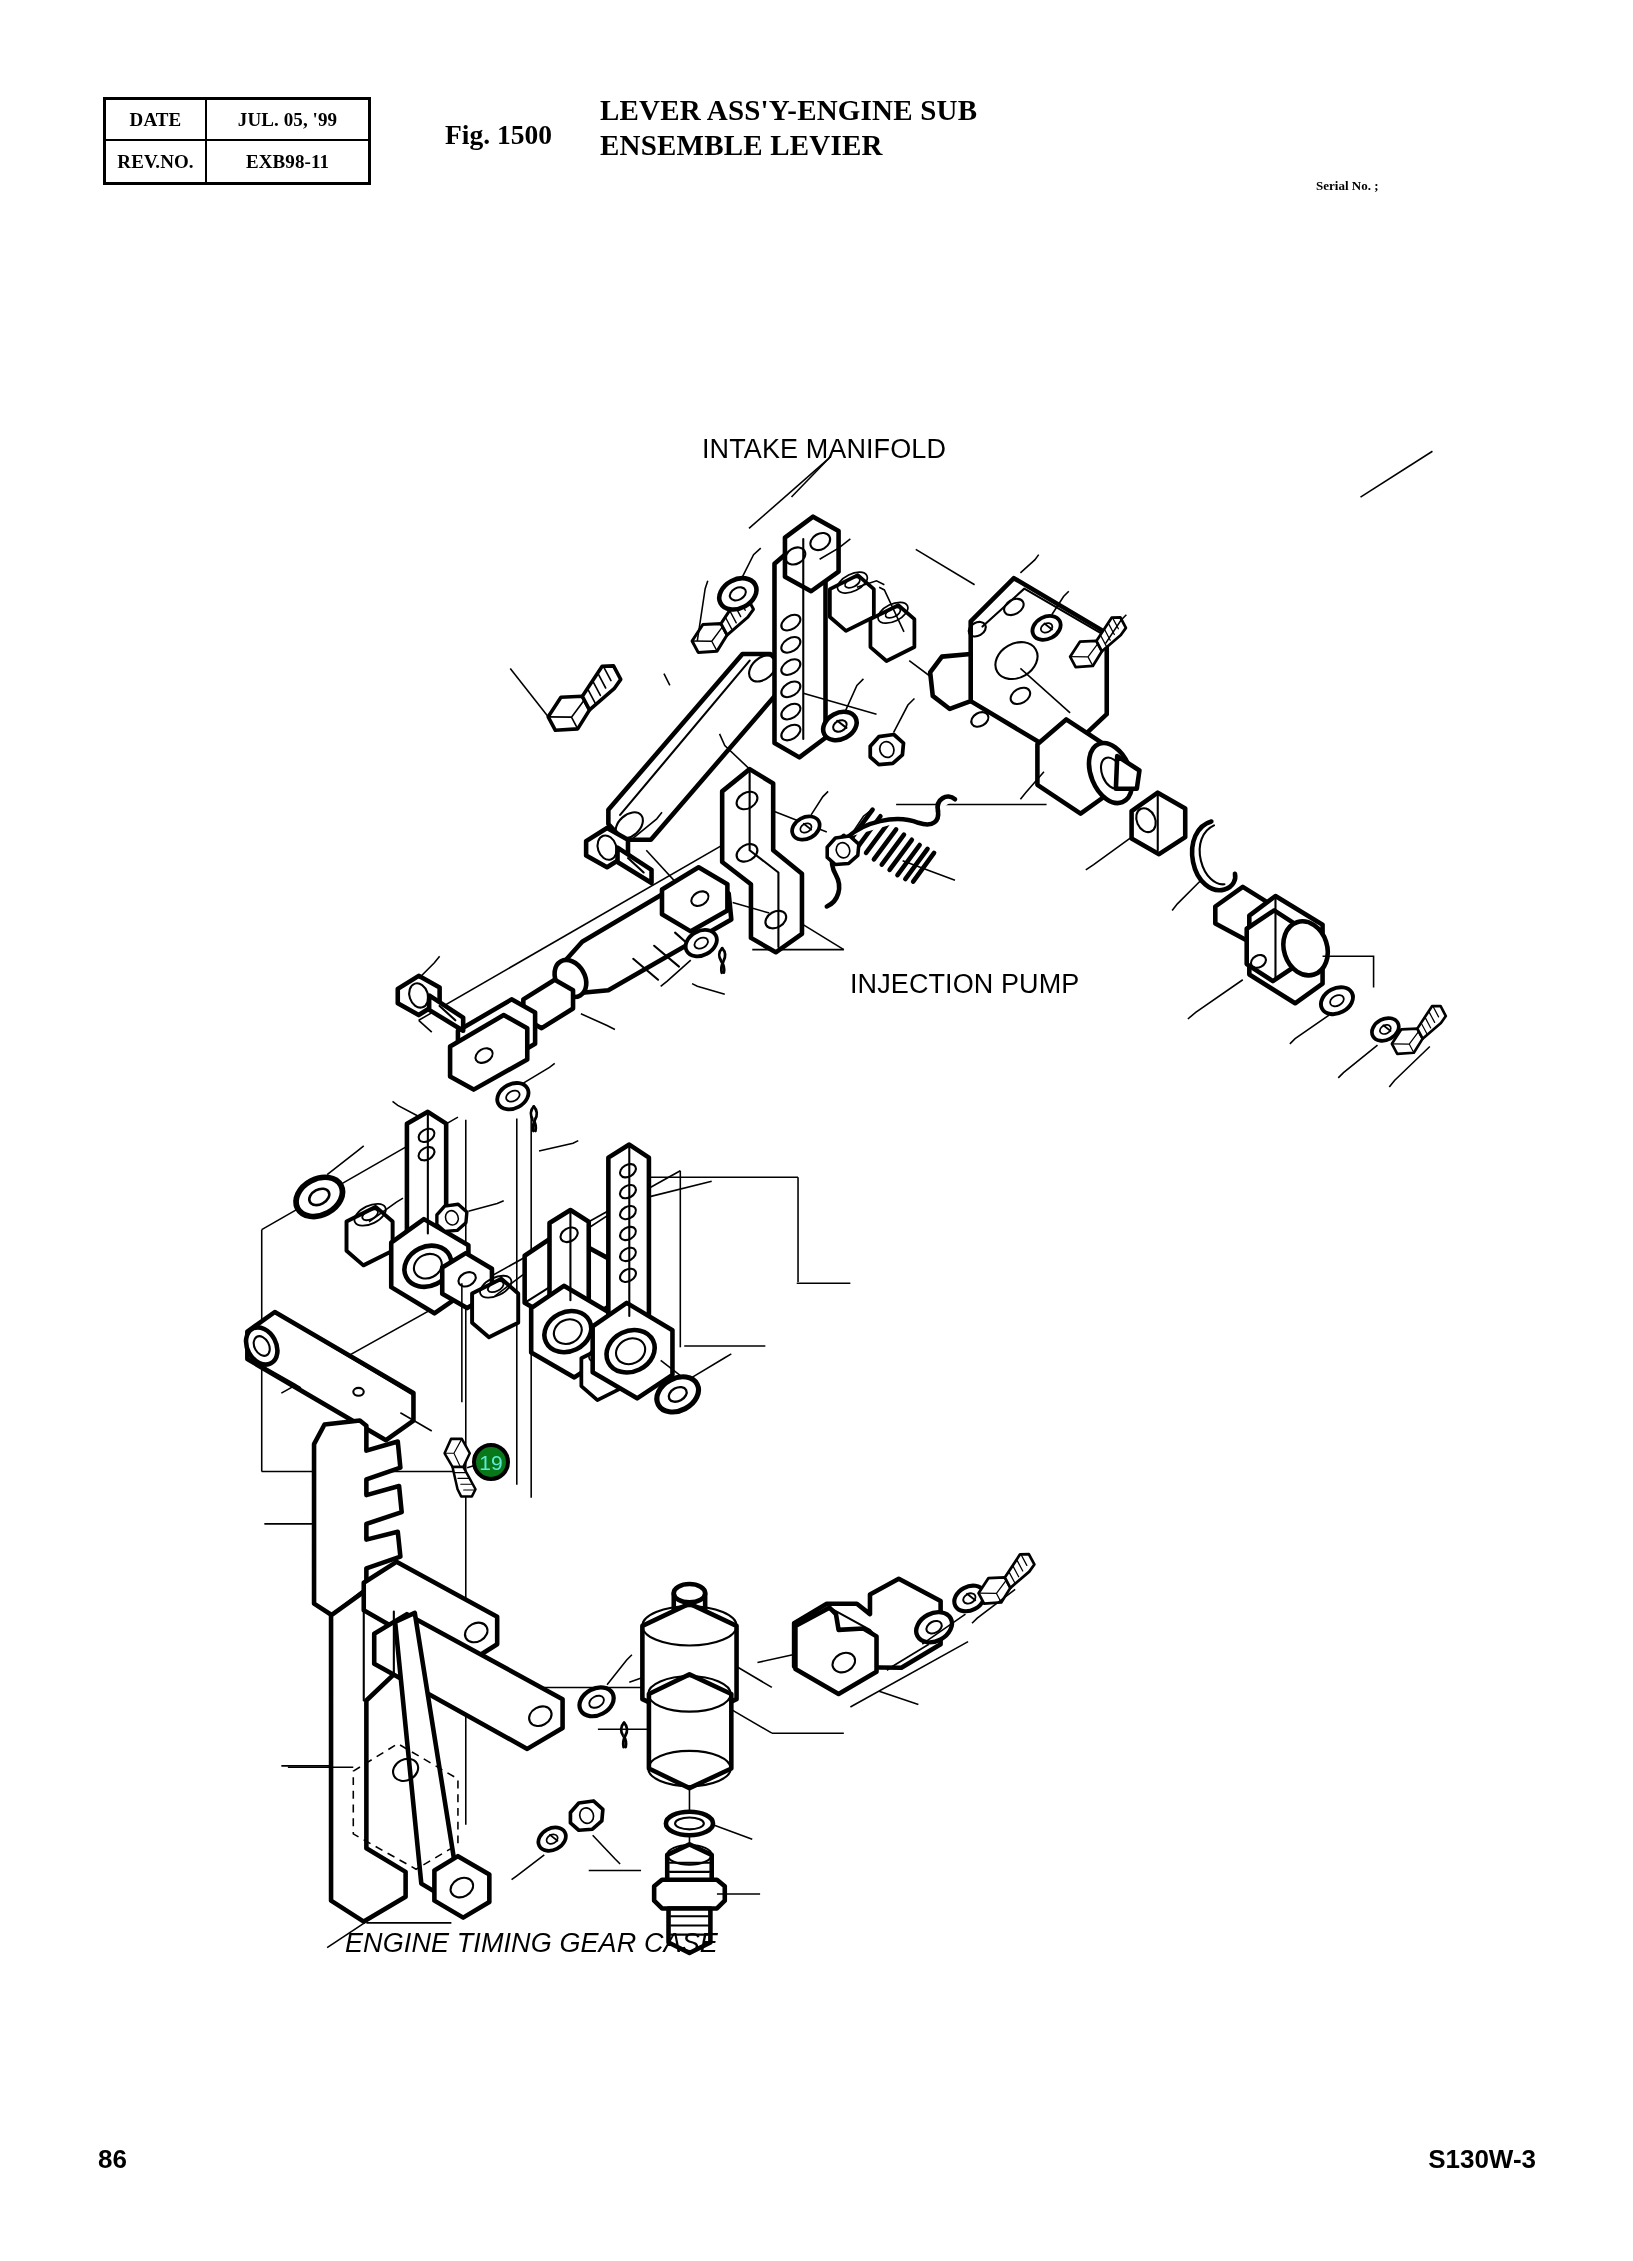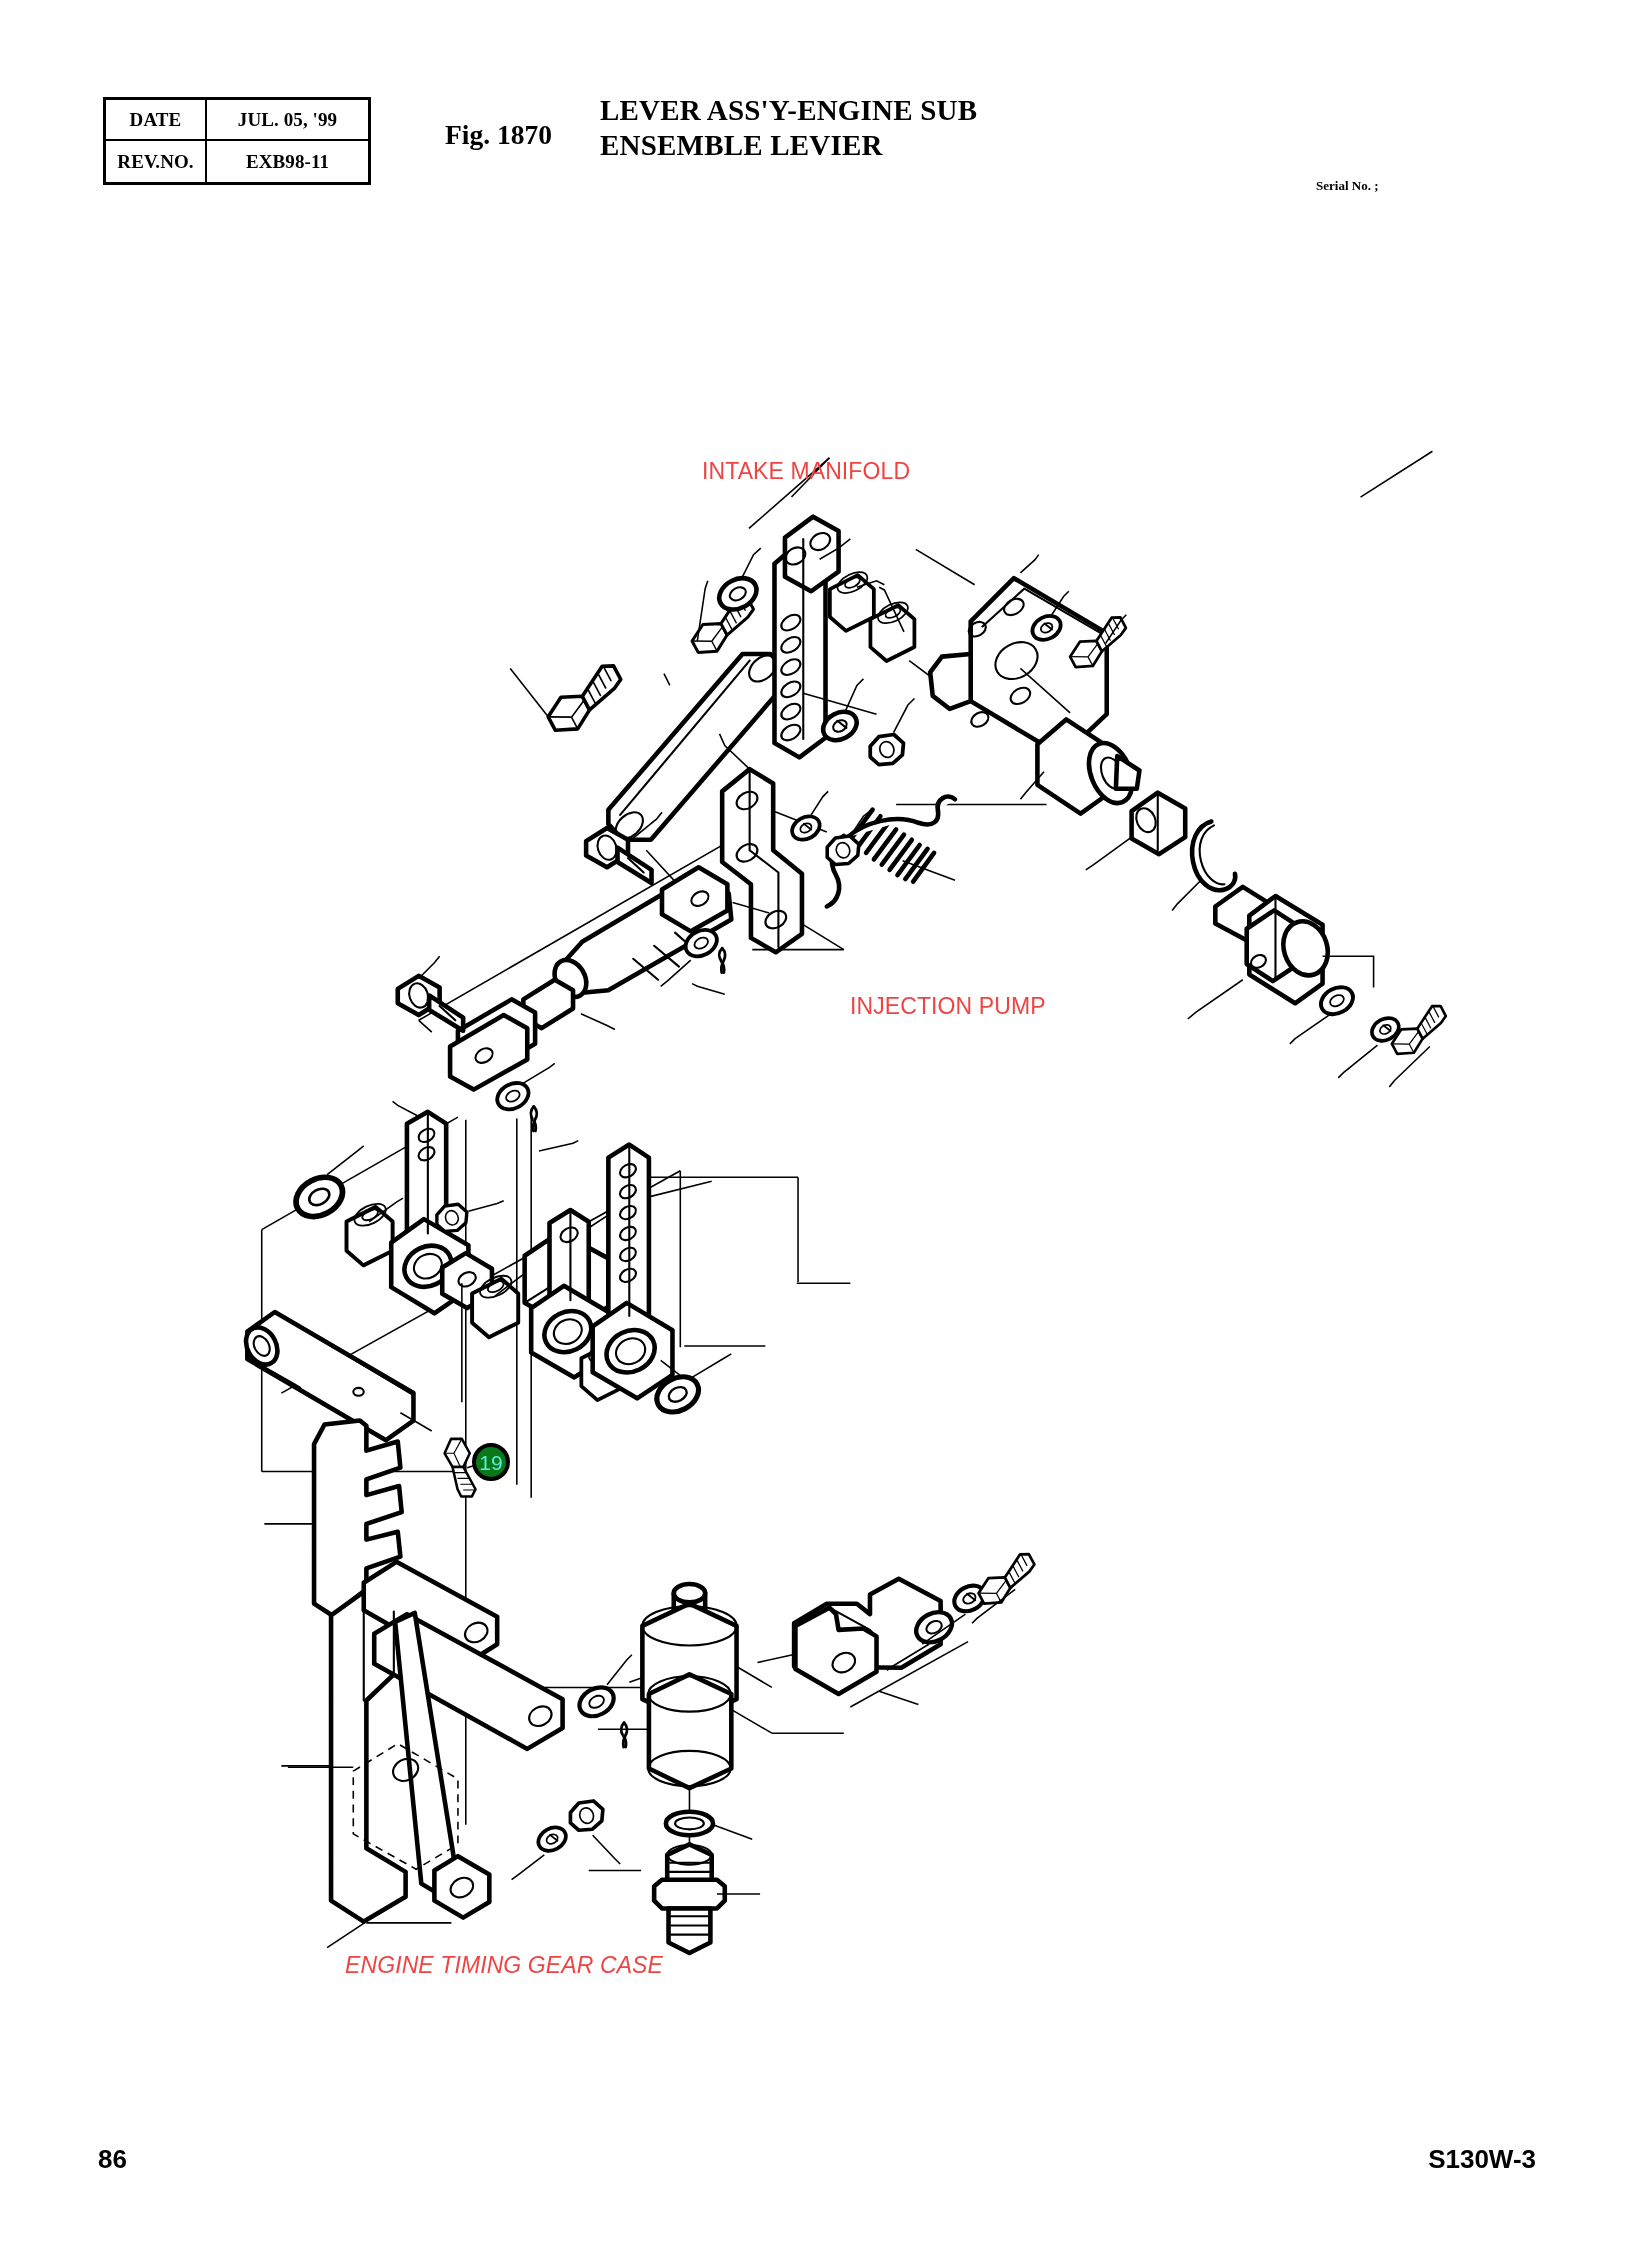--- a/index.html
+++ b/index.html
@@ -78,25 +78,24 @@
     left: 0;
     top: 0;
     width: 1634px;
     height: 2261px;
   }
 
   
   .anno {
     position: absolute;
     font-family: "Liberation Sans", sans-serif;
-    font-size: 23px;
-    color: #ef4444;
+    font-size: 27px;
+    color: #000000;
     white-space: nowrap;
     letter-spacing: 0.1px;
-    margin-top: 24px;
   }
   #anno-intake  { left: 702px; top: 434px; }
   #anno-inject  { left: 850px; top: 969px; }
   #anno-gearcase{ left: 345px;  top: 1928px; font-style: italic; }
 
   
   #callout-19 {
     position: absolute;
     left: 472px;
     top: 1443px;
@@ -136,21 +135,21 @@
 </head>
 <body>
 
 <div id="info-table">
   <div class="cell lbl r0">DATE</div>
   <div class="cell r0">JUL. 05, '99</div>
   <div class="cell lbl">REV.NO.</div>
   <div class="cell">EXB98-11</div>
 </div>
 
-<div id="fig-no">Fig. 1870</div>
+<div id="fig-no">Fig. 1500</div>
 
 <div id="title-block">
   <div>LEVER ASS'Y-ENGINE SUB</div>
   <div>ENSEMBLE LEVIER</div>
 </div>
 
 <div id="serial-no">Serial No. ;</div>
 
 <svg id="diagram" viewBox="0 0 2498 3457" xmlns="http://www.w3.org/2000/svg">
   <defs>

